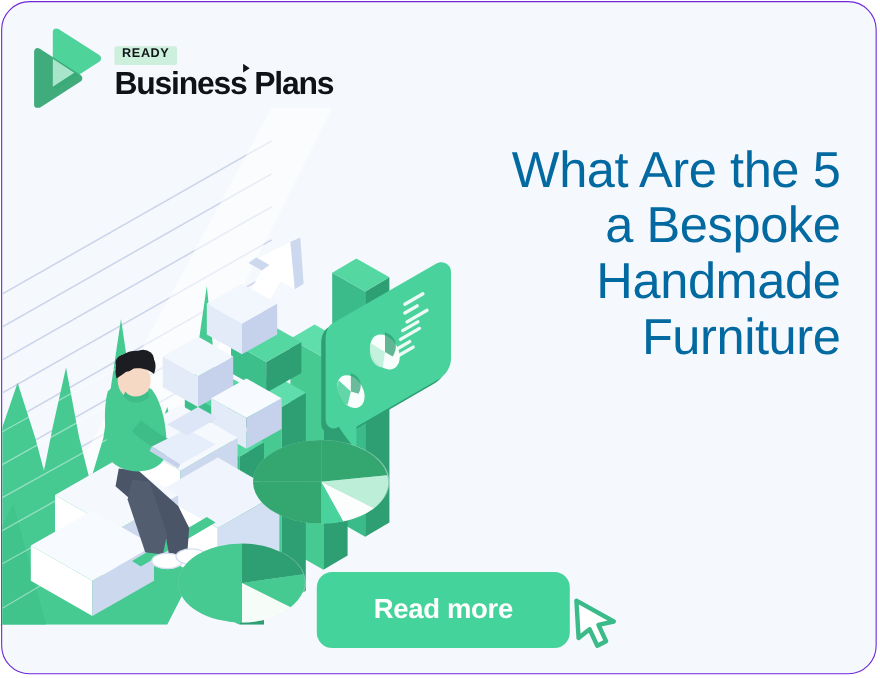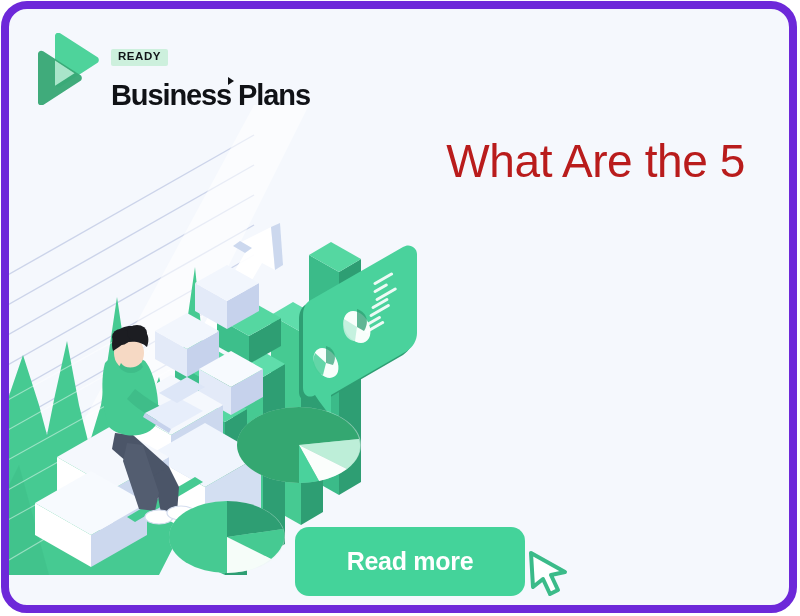--- a/index.html
+++ b/index.html
@@ -4,21 +4,21 @@
 <style>
   html,body{margin:0;padding:0;background:#ffffff;}
   body{width:800px;height:616px;overflow:hidden;font-family:"Liberation Sans",sans-serif;}
 
   .card{
     position:relative;
     width:796px;height:612px;
     margin:1px;
     box-sizing:border-box;
     background:#f5f8fd;
-    border:8px solid #6d28d9;
+    border:1px solid #6d28d9;
     border-radius:26px;
     overflow:hidden;
   }
 
   
   .brand{
     position:absolute; left:26px; top:24px;
     display:flex; align-items:flex-start; gap:10px;
   }
   .brand-mark{ width:66px; height:72px; flex:none; }
@@ -29,44 +29,44 @@
     color:#111418;
     font-size:11.5px;
     font-weight:bold;
     letter-spacing:.55px;
     padding:2px 7px 3px 7px;
     border-radius:2px;
     line-height:1;
   }
   .wordmark{
     position:relative;
-    margin-top:14px;
+    margin-top:2px;
     font-size:29px;
     font-weight:bold;
     letter-spacing:-1.1px;
     color:#101216;
     line-height:1.05;
     white-space:nowrap;
   }
   .wordmark .tri{
     position:absolute;
     left:117px; top:-3px;
     width:0;height:0;
     border-left:6px solid #101216;
     border-top:4px solid transparent;
     border-bottom:4px solid transparent;
   }
 
   
   .headline{
     position:absolute;
-    right:44px; top:96px;
+    right:32px; top:96px;
     width:370px;
     text-align:right;
-    color:#b91c1c;
+    color:#0369a1;
     font-size:46px;
     line-height:1.10;
     font-weight:normal;
     letter-spacing:-0.4px;
   }
   .headline span{display:block;}
 
   
   .illus{
     position:absolute;
@@ -111,20 +111,23 @@
       <div class="badge">READY</div>
       <div class="wordmark">
         <span>Business Plans</span>
         <i class="tri"></i>
       </div>
     </div>
   </div>
 
   <h1 class="headline">
     <span>What Are the 5</span>
+    <span>a Bespoke</span>
+    <span>Handmade</span>
+    <span>Furniture</span>
   </h1>
 
   <svg class="illus" viewBox="0 0 460 470">
 
     <g stroke="#ccd4ea" stroke-width="1.4" fill="none">
       <line x1="-10" y1="175" x2="245" y2="30"></line>
       <line x1="-10" y1="205" x2="245" y2="60"></line>
       <line x1="-10" y1="235" x2="245" y2="90"></line>
       <line x1="-10" y1="265" x2="245" y2="120"></line>
       <line x1="-10" y1="295" x2="245" y2="150"></line>

